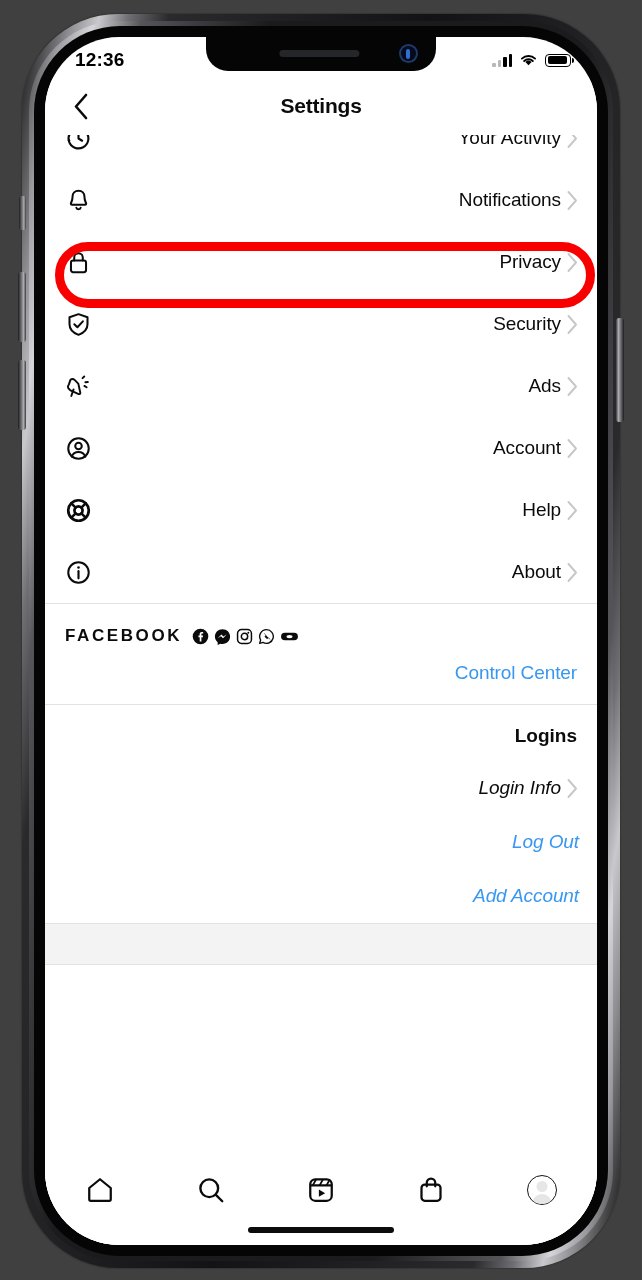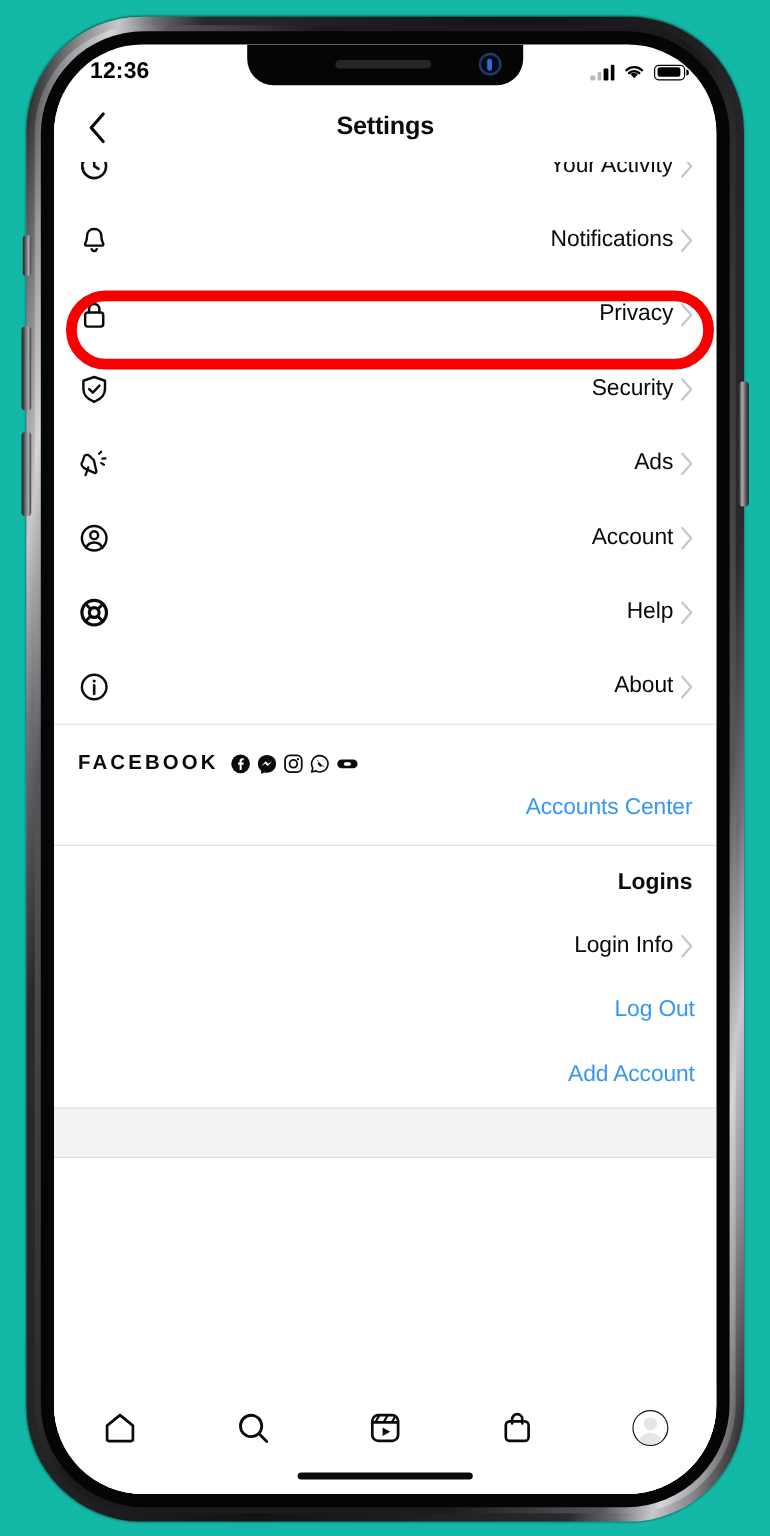--- a/index.html
+++ b/index.html
@@ -1,20 +1,20 @@
 <!DOCTYPE html>
 <html><head>
 <meta charset="utf-8">
 <style>
   * { margin:0; padding:0; box-sizing:border-box; }
   html,body { width:642px; height:1280px; background:#ffffff; overflow:hidden; }
   body { font-family:"Liberation Sans", sans-serif; -webkit-font-smoothing:antialiased; }
 
   
-  .stage { position:relative; width:642px; height:1280px; background:#14b8a6; }
+  .stage { position:relative; width:642px; height:1280px; background:#404040; }
 
   .phone-outer{
     position:absolute; left:22px; top:14px; width:598px; height:1254px;
     border-radius:96px;
     background:
       linear-gradient(100deg,#0a0a0a 0%,#4a4a4c 3%,#8d8d91 6%,#c9c9cd 9.5%,#6f6f74 13%,#2a2a2c 18%,
                       #131315 50%,#2a2a2c 82%,#6f6f74 87%,#c9c9cd 90.5%,#8d8d91 94%,#4a4a4c 97%,#0a0a0a 100%);
     box-shadow:0 0 2px rgba(0,0,0,.6);
   }
   .phone-band{
@@ -110,21 +110,21 @@
   .fb-block{ padding:22px 20px 20px 20px; }
   .fb-head{ display:flex; align-items:center; gap:8px; }
   .fb-word{ font-size:17px; font-weight:700; letter-spacing:2.6px; color:#0b0b0b; }
   .fb-icons{ display:flex; align-items:center; gap:5px; margin-left:2px; }
   .fb-link{ margin-top:16px; font-size:19px; color:#3897f0; letter-spacing:-.1px; }
   .fb-desc{ margin-top:22px; font-size:15.5px; line-height:1.42; color:#9a9a9a; max-width:500px; }
 
   
   .sec-title{ padding:20px 20px 14px 20px; font-size:19px; font-weight:700; color:#0b0b0b; }
   .row-plain{ position:relative; display:flex; align-items:center; height:54px; padding:0 18px 0 20px; }
-  .row-plain .lab{ flex:1; font-size:19px; color:#0b0b0b; letter-spacing:-.1px; }
+  .row-plain .lab{ flex:1; font-size:19px; color:#0b0b0b; letter-spacing:-.1px;font-style:italic; }
   .row-plain .lab.link{ color:#3897f0; }
   .row-plain .chev{ width:18px; display:flex; align-items:center; justify-content:flex-end; }
 
   .gray-gap{ height:42px; background:#f3f3f3; border-top:1px solid #e2e2e2; border-bottom:1px solid #e2e2e2; }
 
   
   .highlight{
     position:absolute; left:10px; top:107px; width:540px; height:66px;
     border:9px solid #f90000; border-radius:34px; pointer-events:none; z-index:25;
   }
@@ -351,21 +351,21 @@
             <svg width="17" height="17" viewBox="0 0 24 24">
               <path d="M12 2.4 a9.6 9.6 0 0 0 -8.2 14.6 L2.4 21.6 l4.8 -1.3 A9.6 9.6 0 1 0 12 2.4 z" stroke="#0b0b0b" stroke-width="1.9" fill="none" stroke-linejoin="round"></path>
               <path d="M8.9 7.9 c.35 -.1 .7 .05 .9 .45 l.85 1.7 c.15 .35 .05 .7 -.2 .95 l-.5 .5 c-.2 .2 -.2 .45 -.05 .7 a7 7 0 0 0 2.9 2.9 c.25 .15 .5 .1 .7 -.1 l.5 -.5 c.25 -.25 .6 -.3 .95 -.15 l1.7 .85 c.4 .2 .55 .55 .45 .9" fill="#0b0b0b" stroke="#0b0b0b" stroke-width=".6"></path>
             </svg>
             <svg width="19" height="17" viewBox="0 0 28 24">
               <rect x="1.6" y="6.6" width="24.8" height="11.0" rx="5.5" fill="#0b0b0b"></rect>
               <ellipse cx="14" cy="12.1" rx="4.4" ry="2.4" fill="#ffffff"></ellipse>
             </svg>
           </div>
         </div>
-        <div class="fb-link">Accounts Center</div>
+        <div class="fb-link">Control Center</div>
       </div>
 
       <div class="hairline-full"></div>
 
       <div class="sec-title">Logins</div>
 
       <div class="row-plain">
         <div class="lab">Login Info</div>
         <div class="chev">
           <svg width="13" height="21" viewBox="0 0 13 21">

